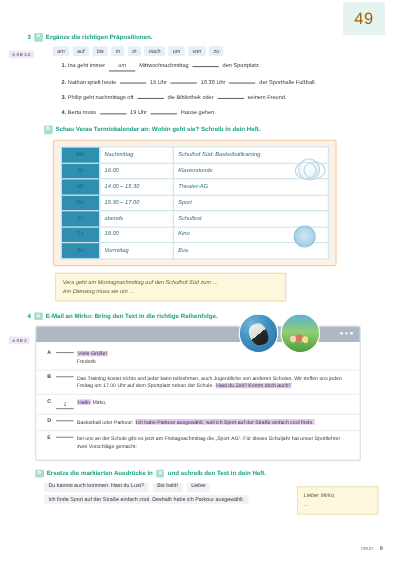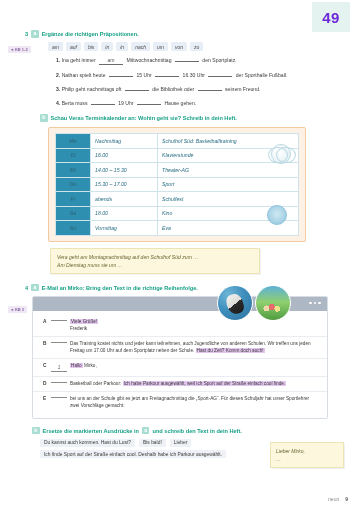--- a/index.html
+++ b/index.html
@@ -17,23 +17,23 @@
   }
 
   
   .page-badge {
     position: absolute;
     top: 2px;
     right: 12px;
     width: 38px;
     height: 30px;
     background: #e4f3ef;
-    color: #6d28d9;
+    color: #a16207;
     font-size: 15px;
-    font-weight: bold;
+    font-weight: normal;
     display: flex;
     align-items: center;
     justify-content: center;
     letter-spacing: 0.5px;
   }
 
   
   .content {
     position: absolute;
     left: 0; top: 30px; right: 0;

